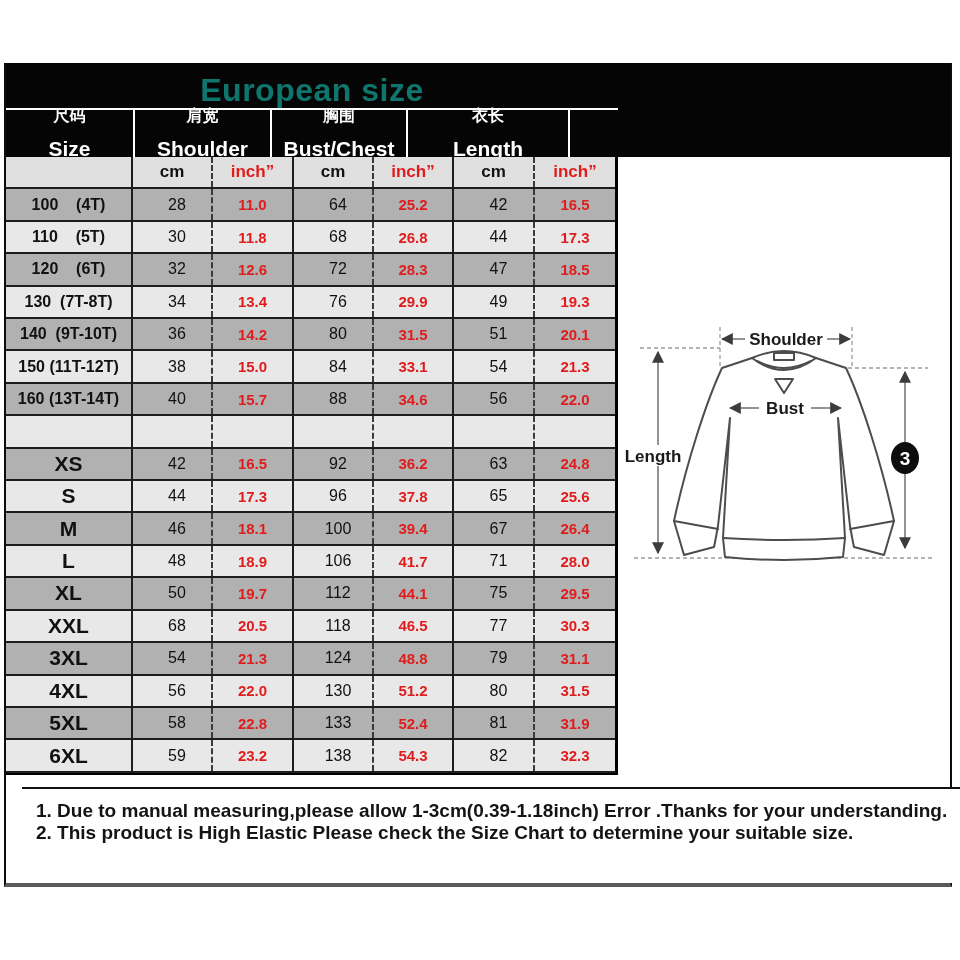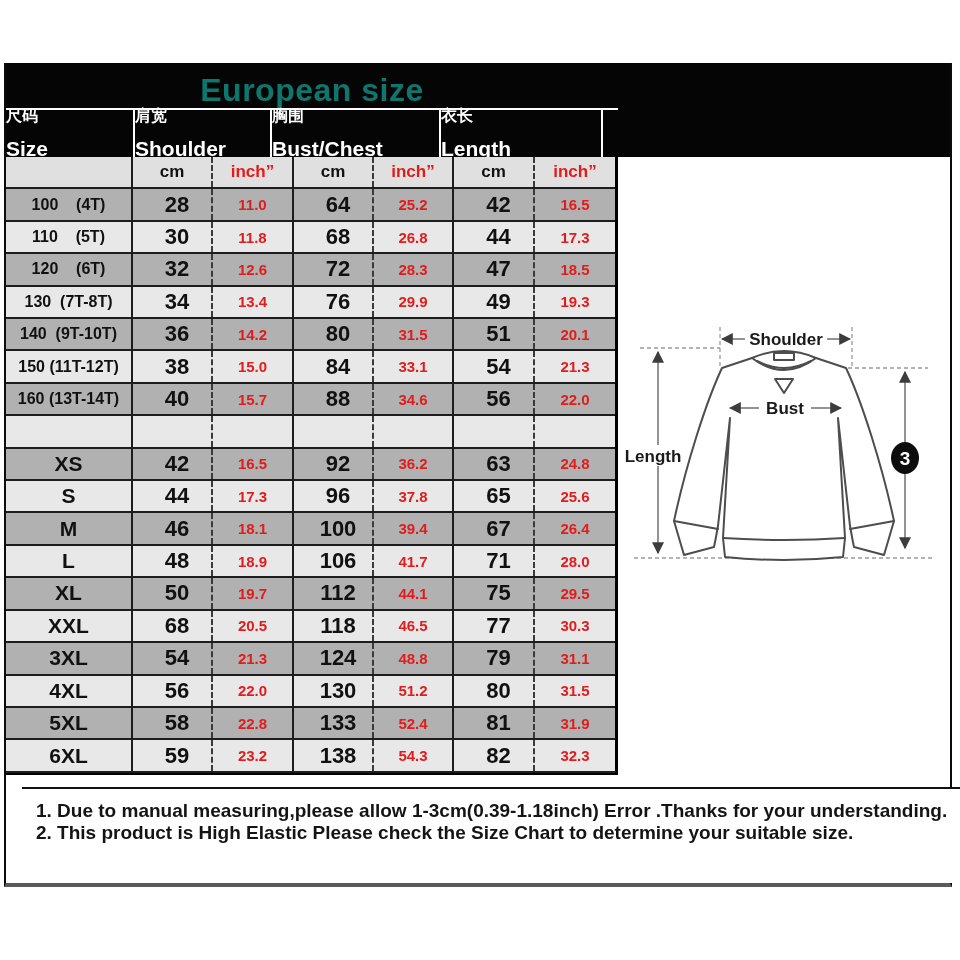--- a/index.html
+++ b/index.html
@@ -7,45 +7,45 @@
         font-family:"Liberation Sans","DejaVu Sans",sans-serif;}
   .frame{position:absolute;left:4px;top:63px;width:948px;height:824px;
          border-left:2px solid #0c0c0c;border-right:2px solid #0c0c0c;
          border-bottom:4px solid #5a5a5a;box-sizing:border-box;background:#fff;}
   
   .topbar{position:absolute;left:0;top:0;width:100%;height:94px;background:#050505;}
   .title{position:absolute;left:0;top:9px;width:612px;text-align:center;
          color:#0f766e;font-size:32px;font-weight:bold;letter-spacing:.5px;}
   .header-row{position:absolute;left:0;bottom:0;width:612px;height:49px;display:flex;
               border-top:2px solid #fff;box-sizing:border-box;}
-  .h-cell{box-sizing:border-box;border-right:2px solid #fff;color:#fff;
+  .h-cell{box-sizing:border-box;border-right:2px solid #fff;color:#fff;text-align:center;
           display:flex;flex-direction:column;justify-content:center;line-height:1.1;gap:12px;}
   .h-cell .zh{font-size:16px;font-weight:bold;}
   .h-cell .en{font-size:21px;font-weight:bold;}
-  .h-size{width:129px;} .h-shoulder{width:137px;} .h-bust{width:169px;} .h-length{width:162px;}
+  .h-size{width:129px;} .h-shoulder{width:137px;} .h-bust{width:136px;} .h-length{width:162px;}
   
   .tbody{position:absolute;left:0;top:94px;width:609px;border-right:3px solid #000;
          border-bottom:2px solid #000;text-align:center;}
   .t-row{display:flex;height:32.42px;box-sizing:border-box;border-bottom:2px solid #1d1d1d;}
   .t-row>div{box-sizing:border-box;display:flex;align-items:center;justify-content:center;
              overflow:hidden;}
   .t-row>div:nth-child(1){width:127px;border-right:2px solid #1d1d1d;}
   .t-row>div:nth-child(2){width:80px;border-right:2px dashed #3a3a3a;}
   .t-row>div:nth-child(3){width:81px;border-right:2px solid #1d1d1d;}
   .t-row>div:nth-child(4){width:80px;border-right:2px dashed #3a3a3a;}
   .t-row>div:nth-child(5){width:80px;border-right:2px solid #1d1d1d;}
   .t-row>div:nth-child(6){width:81px;border-right:2px dashed #3a3a3a;}
   .t-row>div:nth-child(7){width:80px;}
   .shade-dark{background:#b1b1b1;} .shade-light{background:#e8e8e8;}
   .unit-row{background:#e0e0e0;}
   .unit-cm{font-size:17px;font-weight:bold;color:#111;}
   .unit-inch{font-size:17px;font-weight:bold;color:#e01c1c;}
   .size-kid{font-size:16px;font-weight:bold;color:#111;white-space:pre;}
   .size-adult{font-size:21px;font-weight:bold;color:#111;}
-  .val-cm{font-size:22px;font-weight:bold;color:#111;padding-left:10px;}
+  .val-cm{font-size:16px;font-weight:normal;color:#111;padding-left:10px;}
   .val-inch{font-size:15px;font-weight:bold;color:#e01c1c;}
   
   .diagram{position:absolute;left:612px;top:94px;width:332px;height:630px;}
   
   .notes{position:absolute;left:16px;top:724px;width:100%;height:96px;border-top:2px solid #111;
          box-sizing:border-box;padding:11px 8px 0 14px;background:#fff;}
   .note-line{font-size:19px;font-weight:bold;color:#141414;line-height:22px;white-space:nowrap;}
 </style>
 </head>
 <body>

